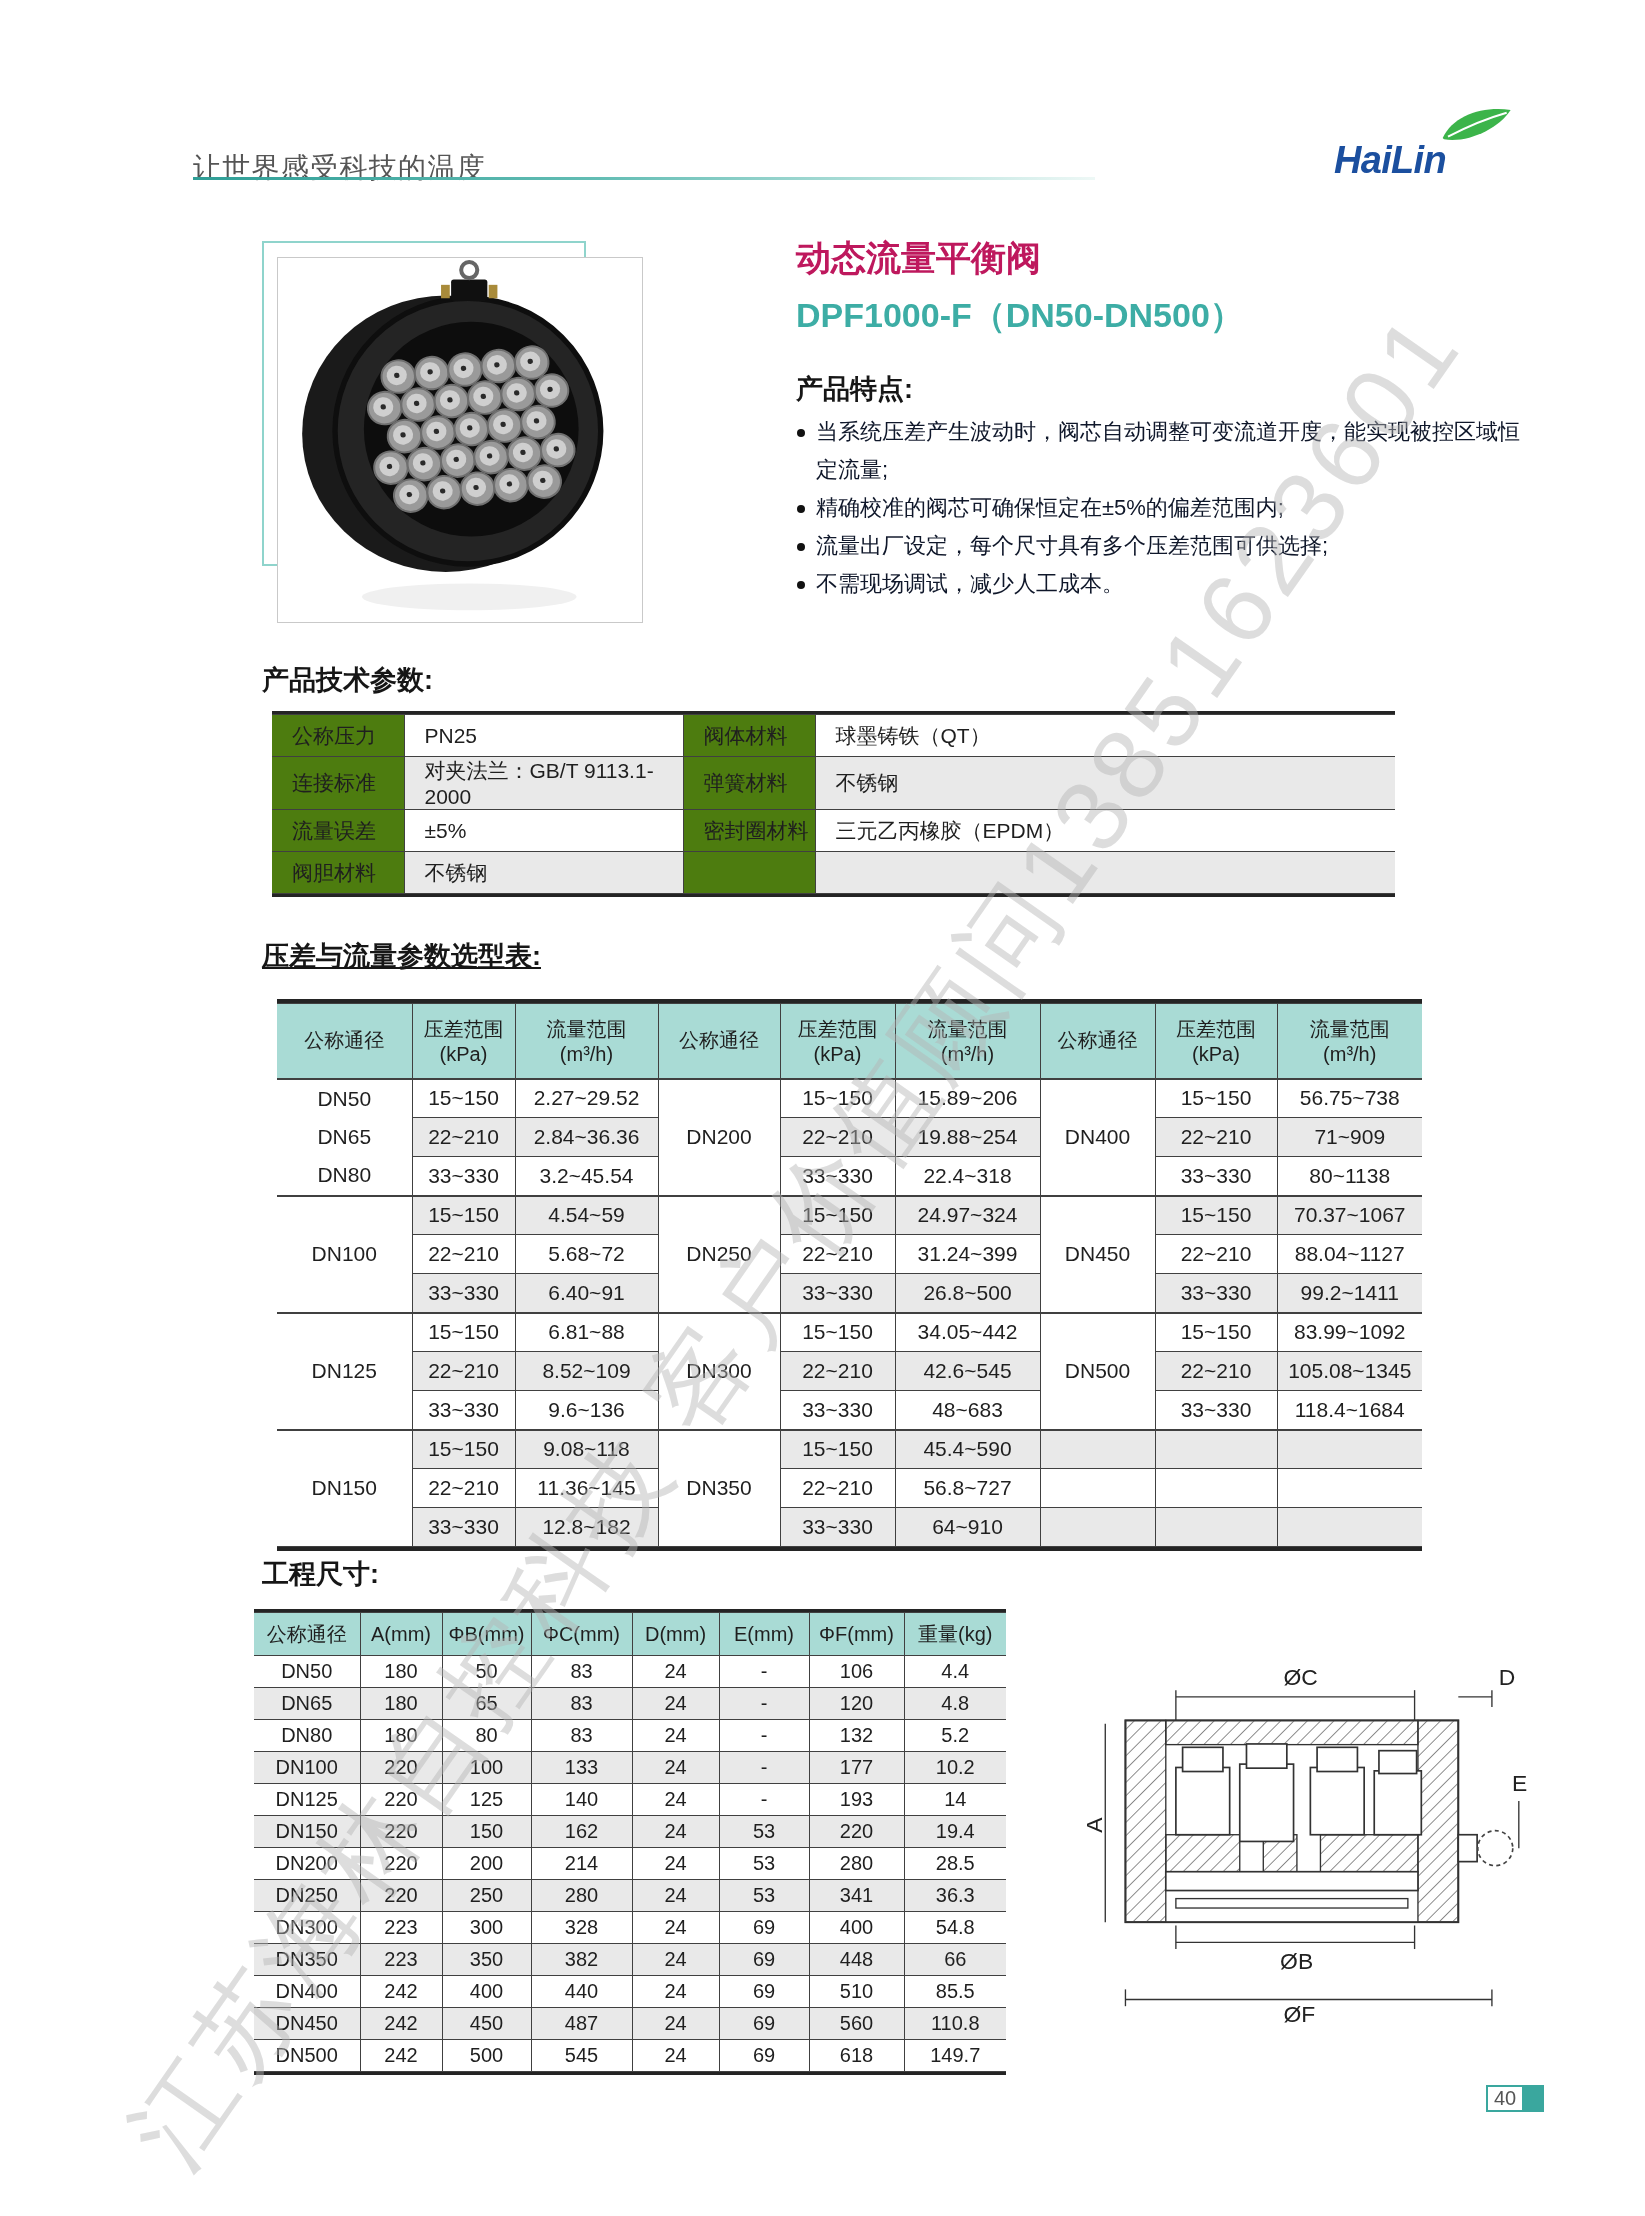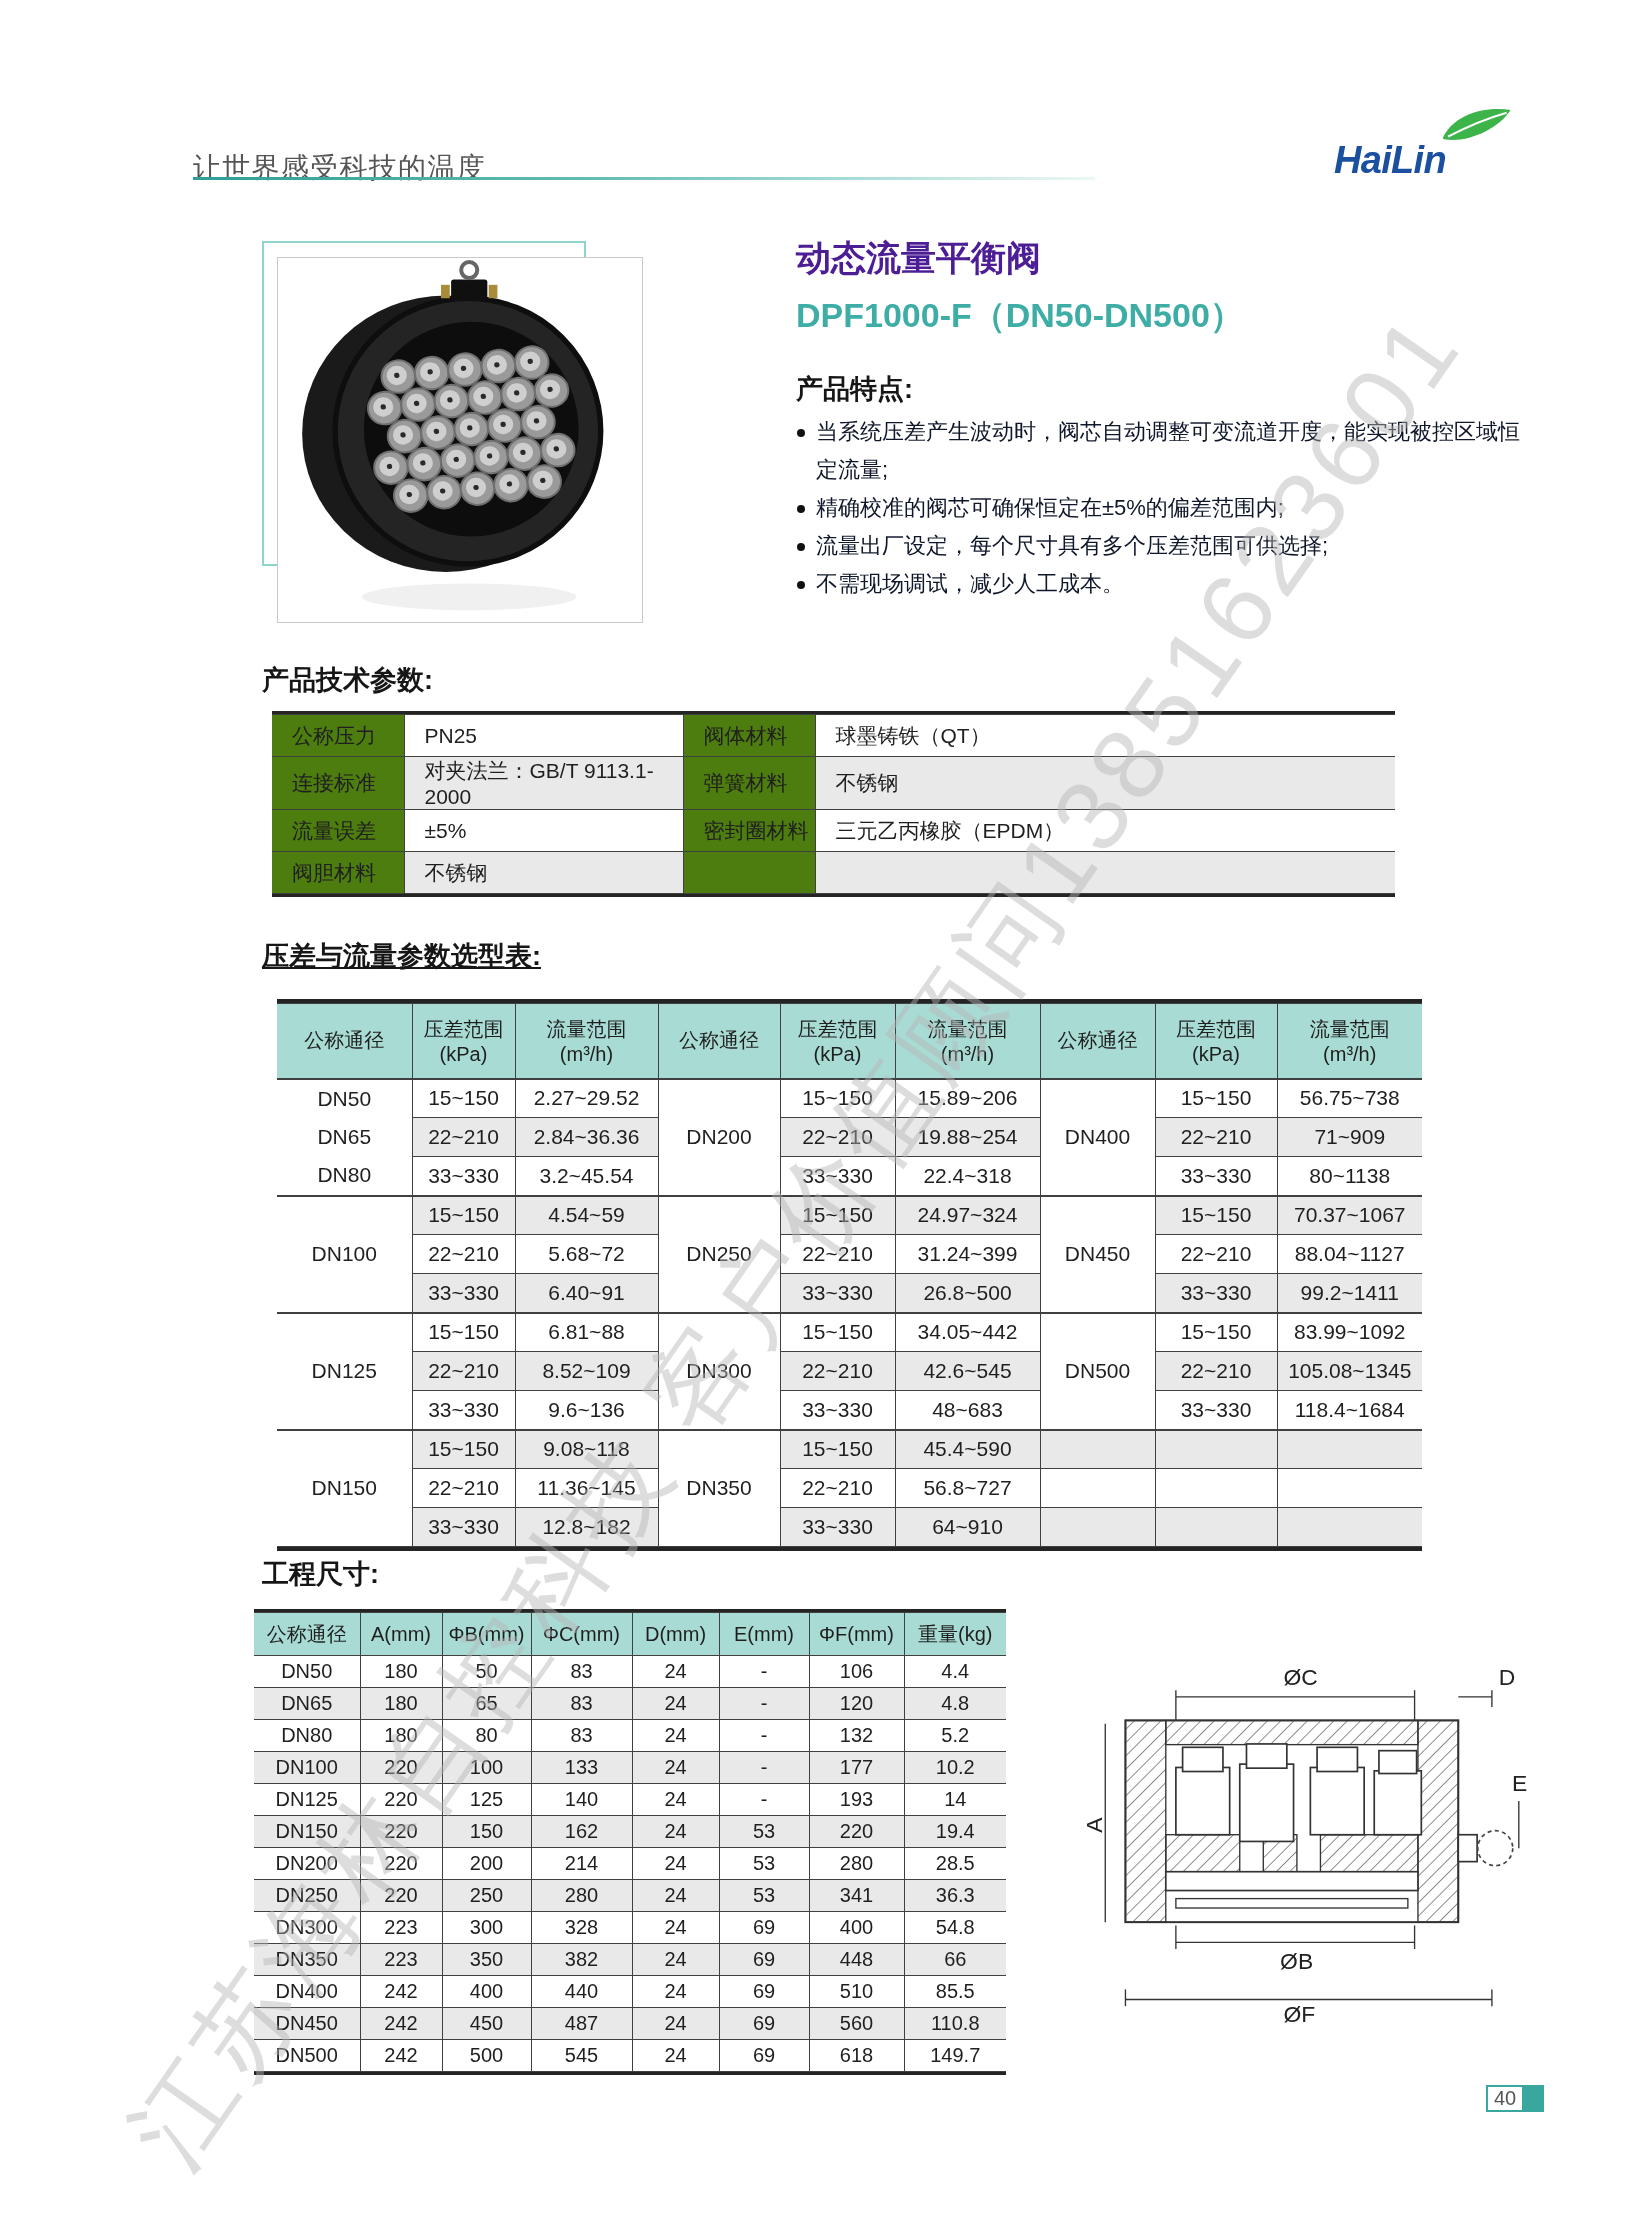--- a/index.html
+++ b/index.html
@@ -16,21 +16,21 @@
     font-style:italic; color:#1b4f9f; letter-spacing:-0.7px; }
   .logo-leaf { position:absolute; left:107px; top:5.4px; }
 
   
   .photo-teal-frame { left:262px; top:241px; width:324px; height:325px;
     border:2px solid #8fd4cc; background:transparent; }
   .photo-box { left:277px; top:257px; width:366px; height:366px;
     border:1.3px solid #c9c9c9; background:#ffffff; }
 
   
-  .title-1 { left:796px; top:235px; font-size:35px; font-weight:bold; color:#4c1d95; }
+  .title-1 { left:796px; top:235px; font-size:35px; font-weight:bold; color:#be185d; }
   .title-2 { left:796px; top:293px; font-size:34px; font-weight:bold; color:#3dada5; }
   .features-heading { left:796px; top:371px; font-size:27px; font-weight:bold; color:#161616; }
   .features { left:796px; top:413px; width:726px; }
   .feature { display:flex; font-size:22px; line-height:38px; color:#0f172a; }
   .feature .dot { width:8px; height:8px; border-radius:50%; background:#111;
     margin:15.5px 10.7px 0 1.3px; flex:0 0 8px; }
 
   
   .sec-heading { font-size:27px; font-weight:bold; color:#161616; }
   .h-params { left:262px; top:662px; }

